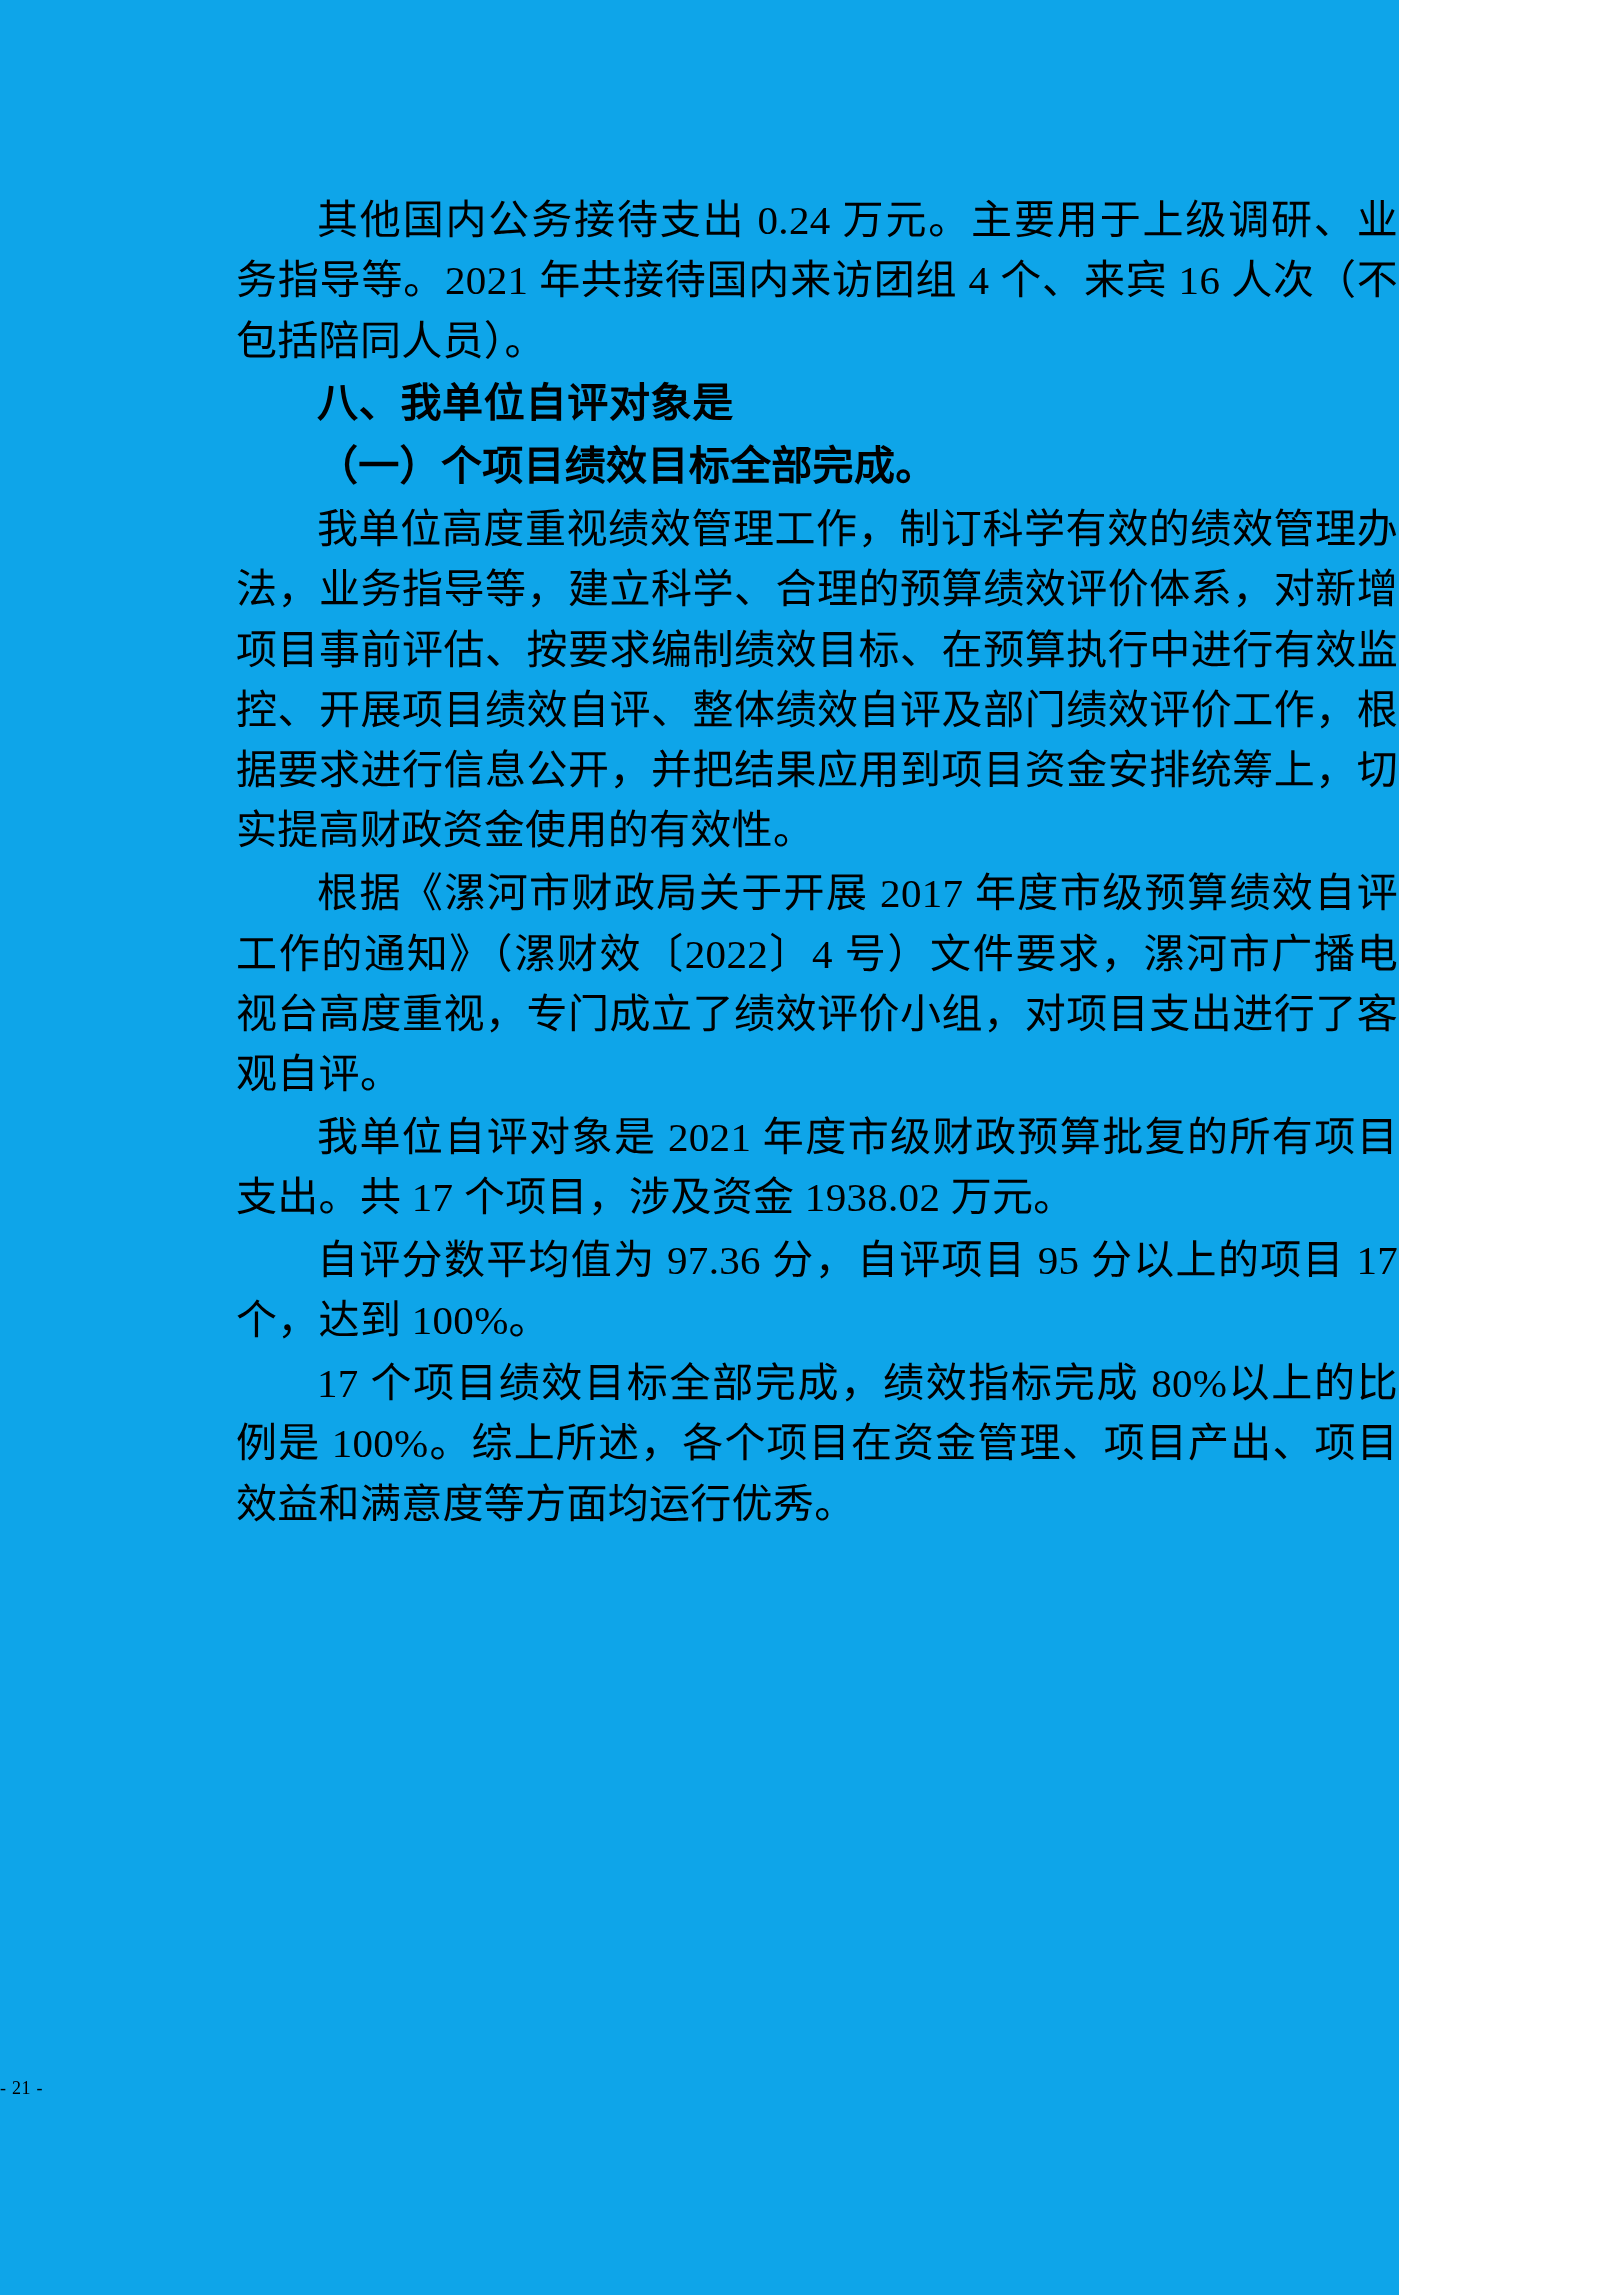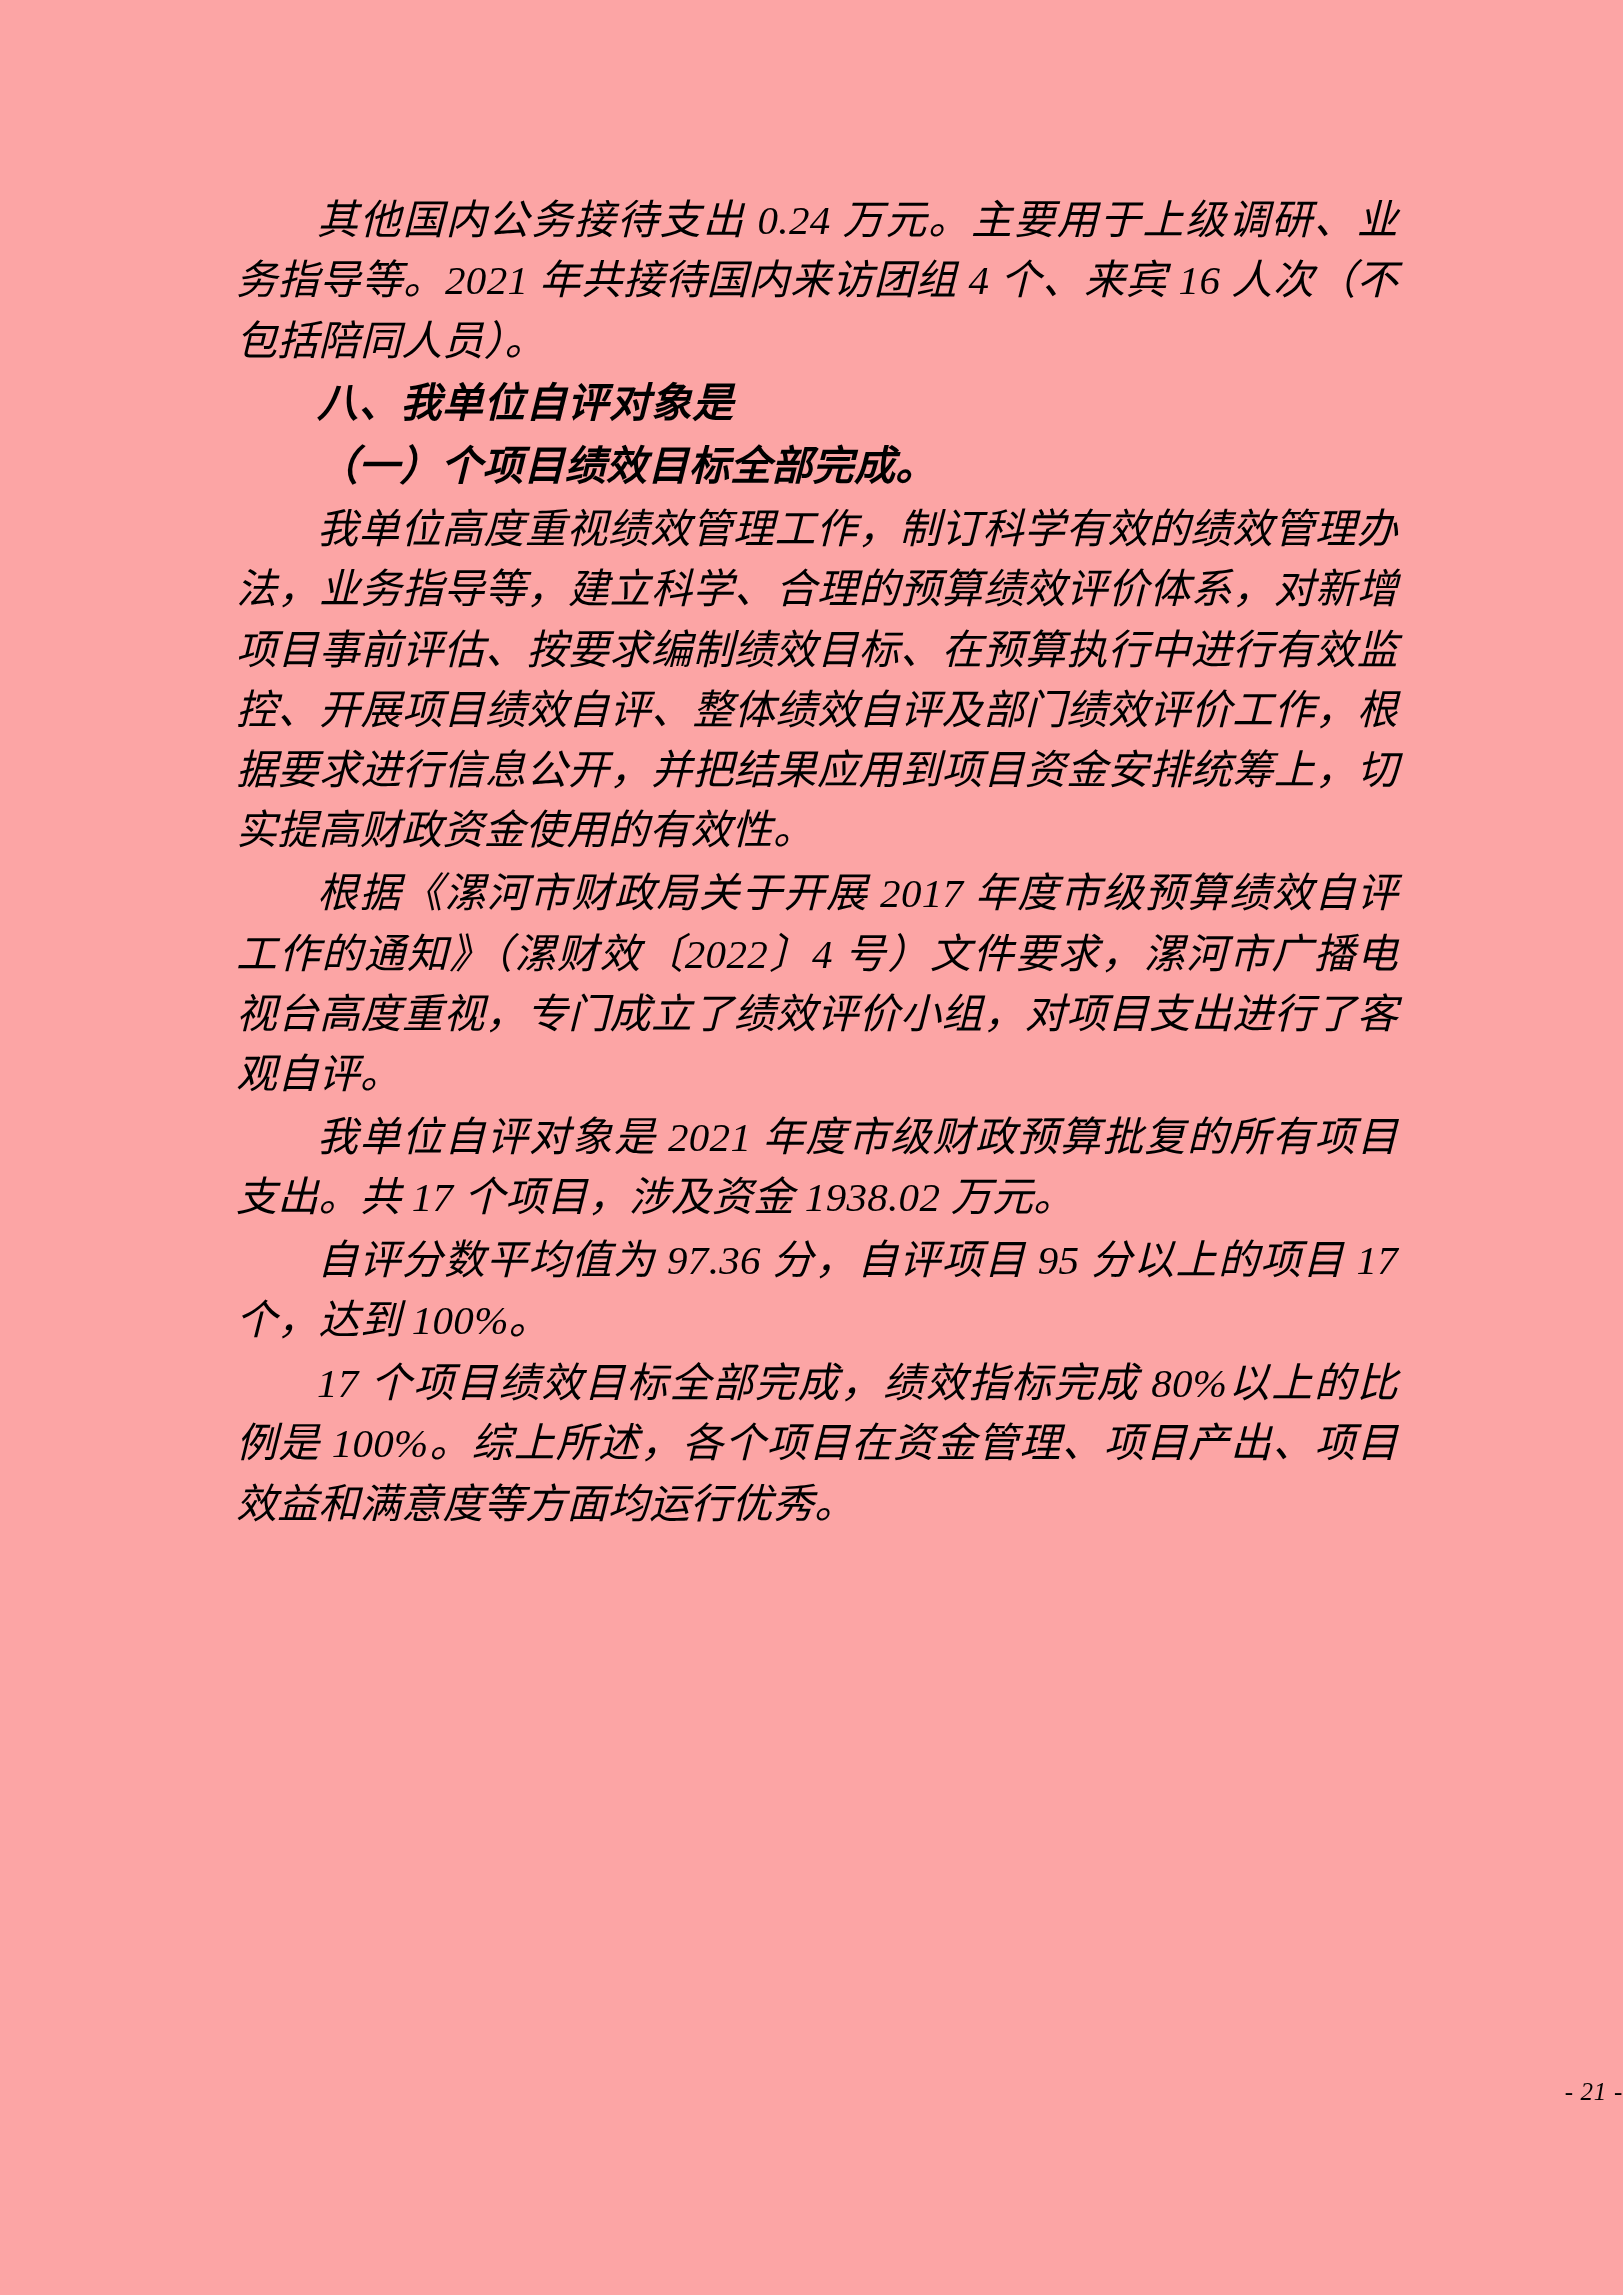--- a/index.html
+++ b/index.html
@@ -2,28 +2,27 @@
 <html lang="zh-CN" style="font-size:10.5px"><head>
 <meta charset="utf-8">
 <style>
   html, body {
     margin: 0;
     padding: 0;
     background: #ffffff;
   }
   .page {
     position: relative;
-    width: 1623px;
+    width: 1399px;
     height: 2295px;
-    background: #fca5a5;
+    background: #0ea5e9;
     box-sizing: border-box;
     overflow: hidden;
     font-family: "Liberation Serif", "DejaVu Serif", serif;
     color: #000000;
-    font-style: italic;
   }
   .content {
     position: absolute;
     left: 236px;
     top: 190px;
     width: 1162px;
   }
   p.body-text {
     margin: 0 0 2.6px 0;
     font-size: 41px;
@@ -50,22 +49,22 @@
     text-indent: 81px;
     font-weight: bold;
     letter-spacing: 0.3px;
     font-family: "Liberation Serif", "DejaVu Serif", serif;
   }
   .footer {
     position: absolute;
     left: 0;
     right: 0;
     top: 2078px;
-    text-align: right;
-    font-size: 25px;
+    text-align: left;
+    font-size: 18px;
     font-family: "Liberation Serif", "DejaVu Serif", serif;
     color: #000000;
     letter-spacing: 0.7px;
   }
 </style>
 </head>
 <body>
 
 <div class="page">
   <div class="content">

